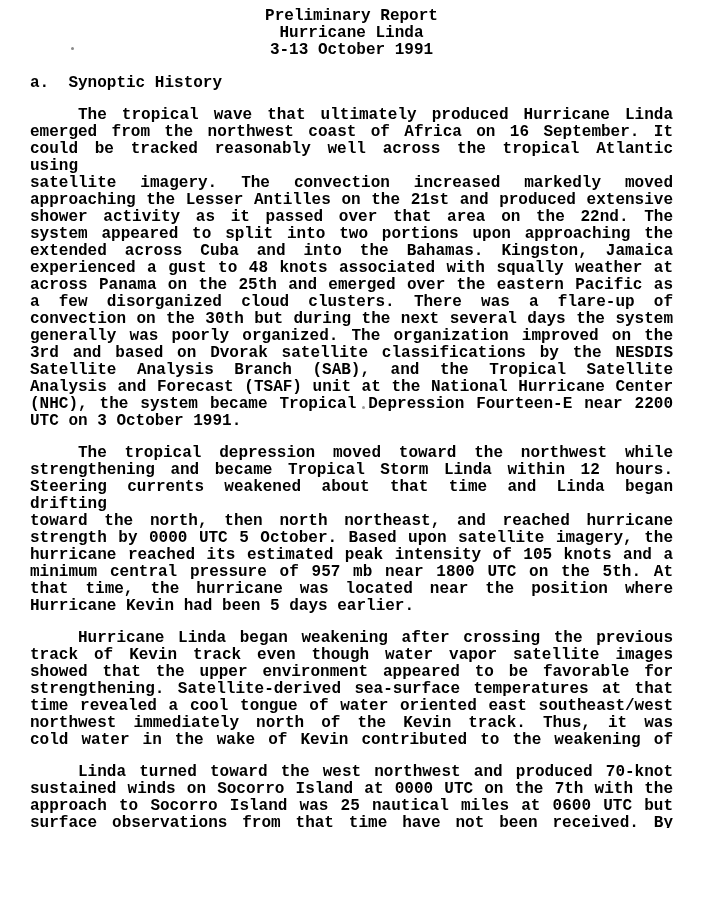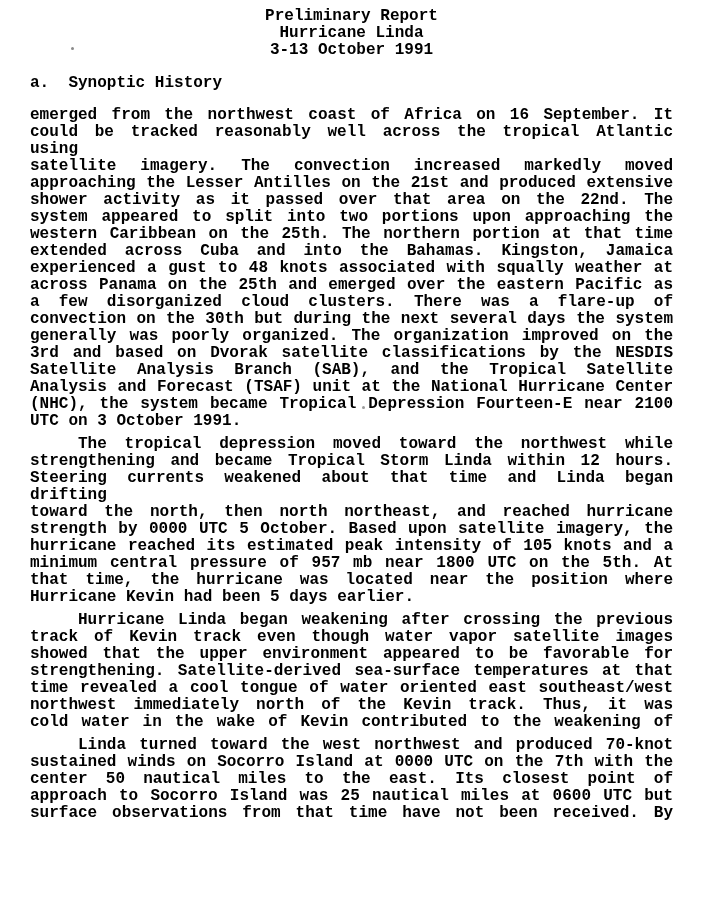--- a/index.html
+++ b/index.html
@@ -22,21 +22,21 @@
     overflow: hidden;
   }
   .title-block {
     text-align: center;
   }
   .section-heading {
     margin-top: 16px;
     white-space: pre;
   }
   .para {
-    margin-top: 6px;
+    margin-top: 15px;
   }
   .para:first-child {
     margin-top: 15px;
   }
   .line {
     text-align: justify;
     text-align-last: justify;
     -moz-text-align-last: justify;
   }
   .line.first {
@@ -62,37 +62,37 @@
   <div class="title-block">
     <div class="title-line">Preliminary Report</div>
     <div class="title-line">Hurricane Linda</div>
     <div class="title-line">3-13 October 1991</div>
   </div>
 
   <div class="section-heading">a.  Synoptic History</div>
 
   <div>
       <div class="para">
+        <div class="line first">The tropical wave that ultimately produced Hurricane Linda</div>
         <div class="line">emerged from the northwest coast of Africa on 16 September.  It</div>
         <div class="line">could be tracked reasonably well across the tropical Atlantic using</div>
         <div class="line">satellite imagery.  The convection increased markedly moved</div>
         <div class="line">approaching the Lesser Antilles on the 21st and produced extensive</div>
         <div class="line">shower activity as it passed over that area on the 22nd.  The</div>
         <div class="line">system appeared to split into two portions upon approaching the</div>
-        <div class="line">western Caribbean on the 25th.  The northern portion at that time</div>
         <div class="line">extended across Cuba and into the Bahamas.  Kingston, Jamaica</div>
         <div class="line">experienced a gust to 48 knots associated with squally weather at</div>
         <div class="line">across Panama on the 25th and emerged over the eastern Pacific as</div>
         <div class="line">a few disorganized cloud clusters.  There was a flare-up of</div>
         <div class="line">convection on the 30th but during the next several days the system</div>
         <div class="line">generally was poorly organized.  The organization improved on the</div>
         <div class="line">3rd and based on Dvorak satellite classifications by the NESDIS</div>
         <div class="line">Satellite Analysis Branch (SAB), and the Tropical Satellite</div>
         <div class="line">Analysis and Forecast (TSAF) unit at the National Hurricane Center</div>
-        <div class="line">(NHC), the system became Tropical Depression Fourteen-E near 2100</div>
+        <div class="line">(NHC), the system became Tropical Depression Fourteen-E near 2200</div>
         <div class="line last">UTC on 3 October 1991.</div>
       </div>
       <div class="para">
         <div class="line first">The tropical depression moved toward the northwest while</div>
         <div class="line">strengthening and became Tropical Storm Linda within 12 hours.</div>
         <div class="line">Steering currents weakened about that time and Linda began drifting</div>
         <div class="line">toward the north, then north northeast, and reached hurricane</div>
         <div class="line">strength by 0000 UTC 5 October.  Based upon satellite imagery, the</div>
         <div class="line">hurricane reached its estimated peak intensity of 105 knots and a</div>
         <div class="line">minimum central pressure of 957 mb near 1800 UTC on the 5th.  At</div>
@@ -104,21 +104,20 @@
         <div class="line">track of Kevin track even though water vapor satellite images</div>
         <div class="line">showed that the upper environment appeared to be favorable for</div>
         <div class="line">strengthening.  Satellite-derived sea-surface temperatures at that</div>
         <div class="line">time revealed a cool tongue of water oriented east southeast/west</div>
         <div class="line">northwest immediately north of the Kevin track.  Thus, it was</div>
         <div class="line">cold water in the wake of Kevin contributed to the weakening of</div>
       </div>
       <div class="para">
         <div class="line first">Linda turned toward the west northwest and produced 70-knot</div>
         <div class="line">sustained winds on Socorro Island at 0000 UTC on the 7th with the</div>
-        <div class="line">center 50 nautical miles to the east.  Its closest point of</div>
         <div class="line">approach to Socorro Island was 25 nautical miles at 0600 UTC but</div>
         <div class="line">surface observations from that time have not been received.  By</div>
       </div>
     </div>
 
   <div class="speck speck-a"></div>
   <div class="speck speck-b"></div>
   <div class="speck speck-c"></div>
 </div>
 

